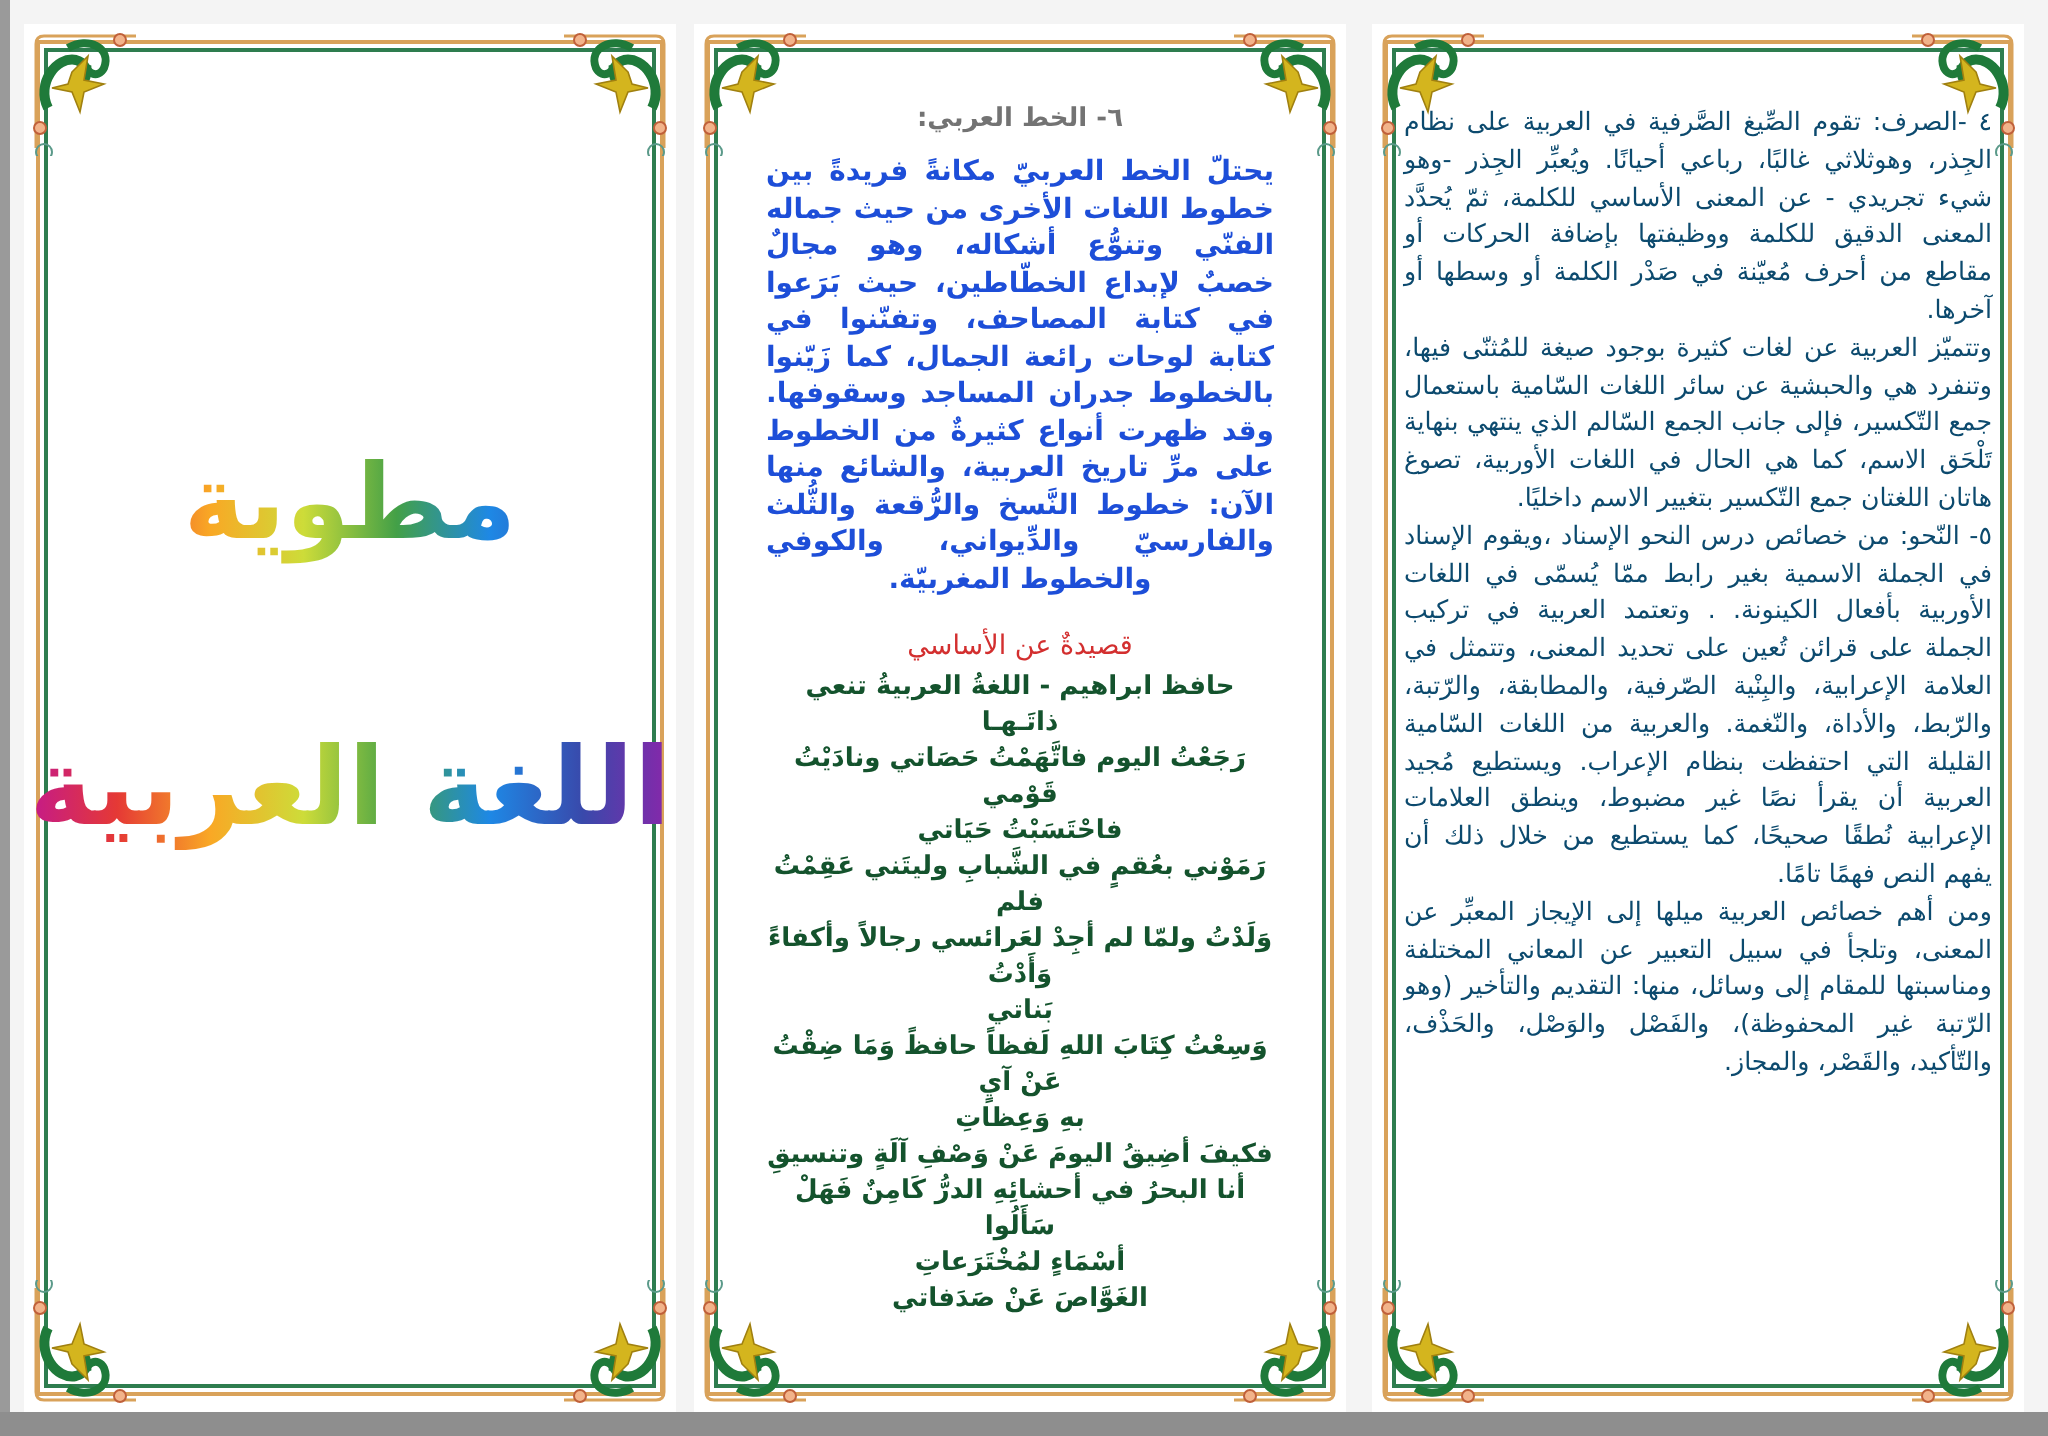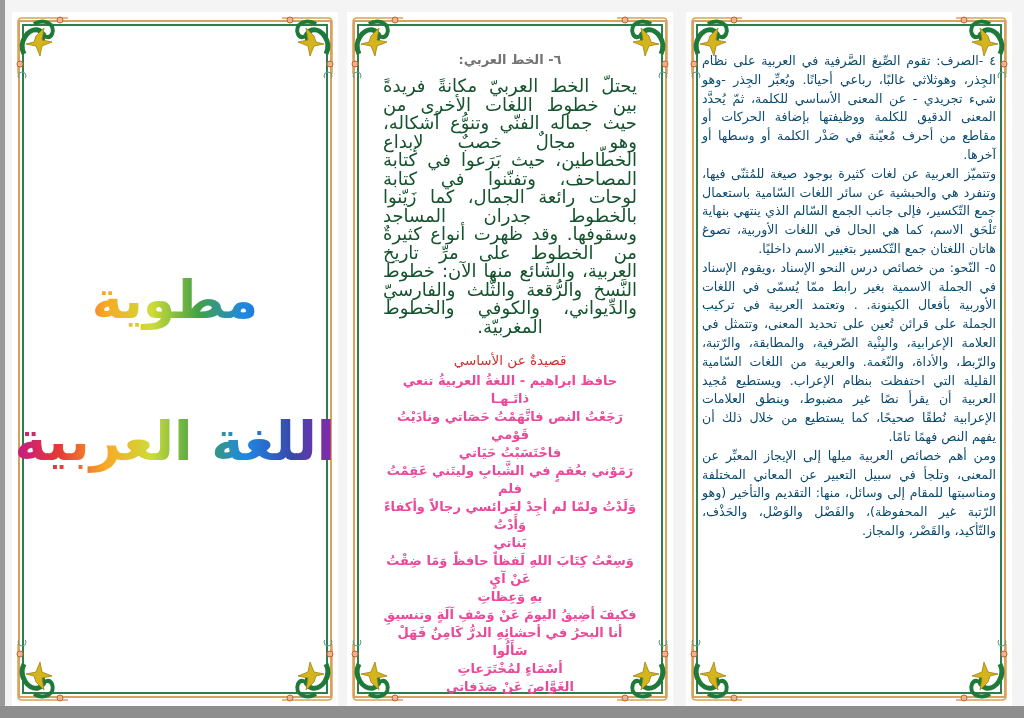--- a/index.html
+++ b/index.html
@@ -9,27 +9,27 @@
   .panel{position:absolute;top:12px;width:326px;height:694px;background:#fff;box-sizing:border-box;}
   .frame{position:absolute;left:10px;right:10px;top:12px;bottom:12px;border:2px solid #2e7d4f;outline:2px solid #d9a25a;outline-offset:2px;}
   .corner{position:absolute;width:56px;height:64px;}
   .corner.tl{left:2px;top:2px;}
   .corner.tr{right:2px;top:2px;transform:scaleX(-1);}
   .corner.bl{left:2px;bottom:2px;transform:scaleY(-1);}
   .corner.br{right:2px;bottom:2px;transform:scale(-1,-1);}
   .content{position:absolute;left:26px;right:26px;top:36px;bottom:34px;direction:rtl;text-align:center;}
   .cover-title{position:absolute;left:0;right:0;font-weight:bold;text-align:center;direction:rtl;
     background:linear-gradient(90deg,#c2188f,#e53935,#f9a825,#cddc39,#43a047,#1e88e5,#3949ab,#8e24aa);
-    -webkit-background-clip:text;background-clip:text;color:transparent;margin-top:48px;}
+    -webkit-background-clip:text;background-clip:text;color:transparent;}
   .t1{top:210px;font-size:52px;}
   .t2{top:350px;font-size:54px;}
   .h6{font-weight:bold;font-size:13px;color:#737373;margin:0 0 10px;}
-  .blue-p{color:#14532d;font-weight:normal;font-size:18px;line-height:18.5px;margin:0;text-align:justify;text-align-last:center;}
+  .blue-p{color:#1d4ed8;font-weight:bold;font-size:14px;line-height:18.5px;margin:0;text-align:justify;text-align-last:center;}
   .poem-title{color:#d32f2f;font-size:13.5px;margin:16px 0 4px;}
-  .poem{font-weight:bold;font-size:13px;line-height:18px;color:#ec4899;}
+  .poem{font-weight:bold;font-size:13px;line-height:18px;color:#14532d;}
   .poem div{margin:0;}
   .right-p{font-size:12.6px;line-height:18.8px;color:#0c4a6e;text-align:justify;margin:0;}
 </style>
 </head>
 <body>
 
 <div class="left-bar"></div>
 
 <svg width="0" height="0" style="position:absolute">
   <defs>
@@ -76,21 +76,21 @@
     </svg>
   <svg class="corner br" viewBox="0 0 56 64">
       <use href="#orn"></use>
     </svg>
   <div class="content" style="top:40px;left:36px;right:36px;">
     <div class="h6">٦-  الخط العربي:</div>
     <p class="blue-p">يحتلّ الخط العربيّ مكانةً فريدةً بين خطوط اللغات الأخرى من حيث جماله الفنّي وتنوُّع أشكاله، وهو مجالٌ خصبٌ لإبداع الخطّاطين، حيث بَرَعوا في كتابة المصاحف، وتفنّنوا في كتابة لوحات رائعة الجمال، كما زَيّنوا بالخطوط جدران المساجد وسقوفها. وقد ظهرت أنواع كثيرةٌ من الخطوط على مرِّ تاريخ العربية، والشائع منها الآن: خطوط النَّسخ والرُّقعة والثُّلث والفارسيّ والدِّيواني، والكوفي والخطوط المغربيّة.</p>
     <div class="poem-title">قصيدةٌ عن الأساسي</div>
     <div class="poem">
       <div>حافظ ابراهيم - اللغةُ العربيةُ تنعي ذاتَـهـا</div>
-      <div>رَجَعْتُ النص فاتَّهَمْتُ حَصَاتي ونادَيْتُ قَوْمي</div>
+      <div>رَجَعْتُ اليوم فاتَّهَمْتُ حَصَاتي ونادَيْتُ قَوْمي</div>
       <div>فاحْتَسَبْتُ حَيَاتي</div>
       <div>رَمَوْني بعُقمٍ في الشَّبابِ وليتَني عَقِمْتُ فلم</div>
       <div>وَلَدْتُ ولمّا لم أجِدْ لعَرائسي رجالاً وأكفاءً وَأَدْتُ</div>
       <div>بَناتي</div>
       <div>وَسِعْتُ كِتَابَ اللهِ لَفظاً حافظً وَمَا ضِقْتُ عَنْ آيٍ</div>
       <div>بهِ وَعِظاتِ</div>
       <div>فكيفَ أضِيقُ اليومَ عَنْ وَصْفِ آلَةٍ وتنسيقِ</div>
       <div>أنا البحرُ في أحشائِهِ الدرُّ كَامِنٌ فَهَلْ سَأَلُوا</div>
       <div>أسْمَاءٍ لمُخْتَرَعاتِ</div>
       <div>الغَوَّاصَ عَنْ صَدَفاتي</div>

